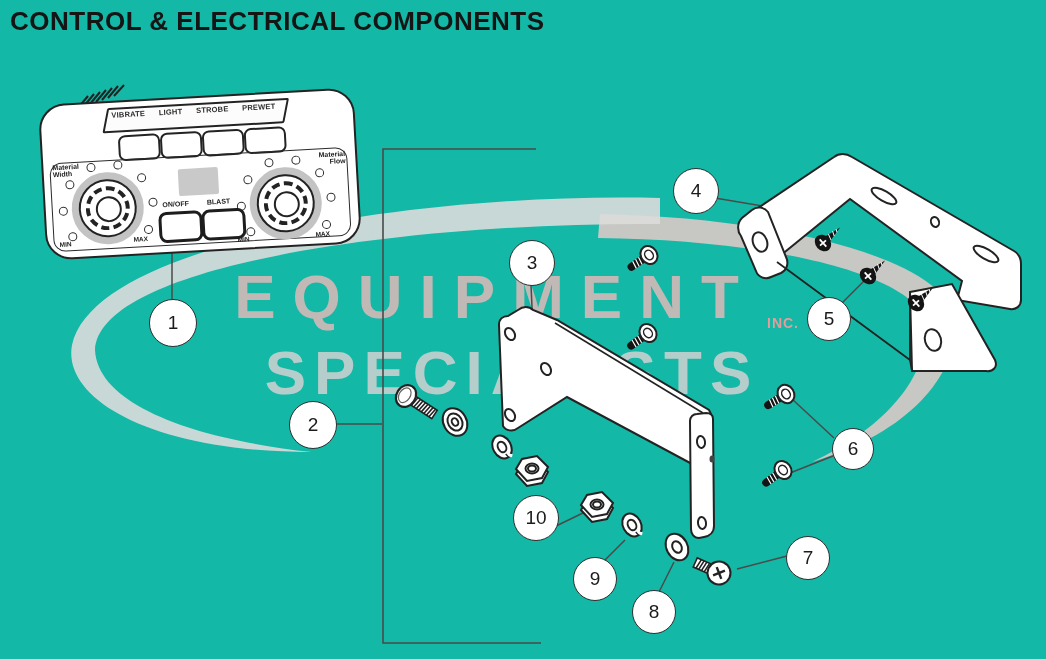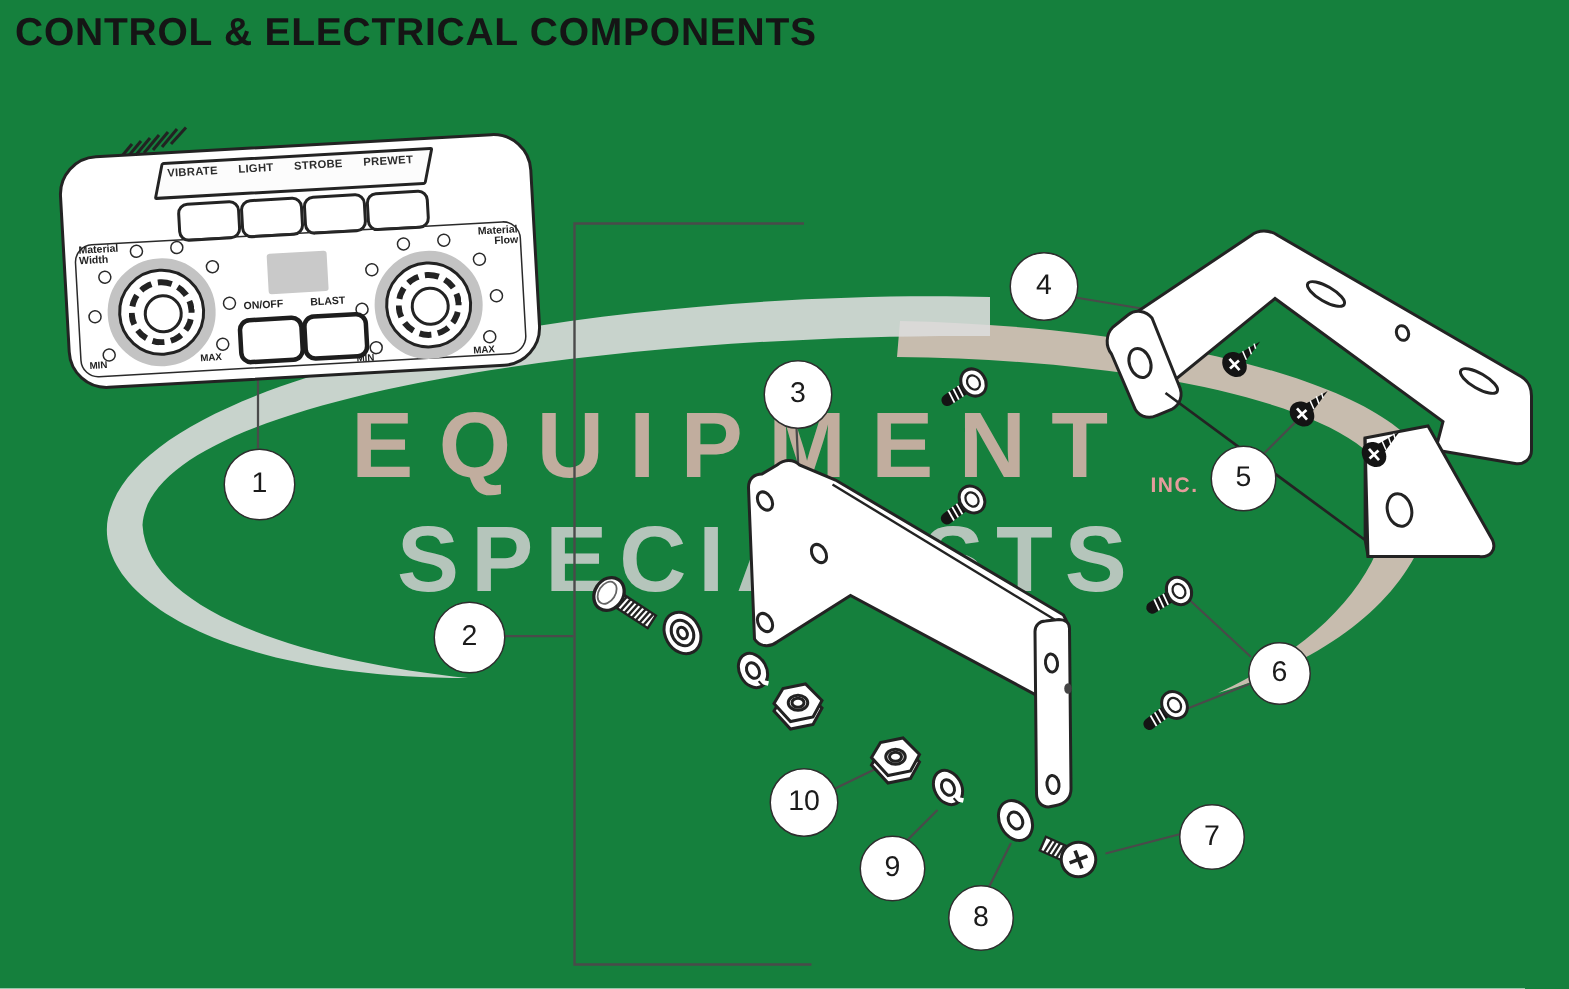--- a/index.html
+++ b/index.html
@@ -1,16 +1,16 @@
 <!DOCTYPE html>
 <html><head>
 <meta charset="utf-8">
 <style>
   html,body{margin:0;padding:0;background:#fff;}
-  #stage{position:relative;width:1046px;height:659px;background:#15803d;overflow:hidden;
+  #stage{position:relative;width:1046px;height:659px;background:#14b8a6;overflow:hidden;
          font-family:"Liberation Sans",sans-serif;}
   #page-title{position:absolute;left:10px;top:6px;margin:0;font-size:26px;font-weight:bold;
               letter-spacing:.5px;color:#151515;font-family:"Liberation Sans",sans-serif;}
   #art{position:absolute;left:0;top:0;}
   
   #panel{position:absolute;left:42px;top:96px;width:312px;height:152px;background:#fff;
          border:2.4px solid #232323;border-radius:26px;transform:rotate(-3.2deg);z-index:3;}
   #panel .abs{position:absolute;}
   .top-strip{left:64px;top:5px;width:178px;height:21px;border:2px solid #232323;background:#fcfcfc;
              transform:skewX(-14deg);border-radius:2px;}
@@ -335,17 +335,17 @@
     </div>
   <div class="callout" style="left:786px;top:536px;width:42px;height:42px">
       <span>7</span>
     </div>
   <div class="callout" style="left:632px;top:590px;width:42px;height:42px">
       <span>8</span>
     </div>
   <div class="callout" style="left:573px;top:557px;width:42px;height:42px">
       <span>9</span>
     </div>
-  <div class="callout" style="left:513px;top:512px;width:44px;height:44px">
+  <div class="callout" style="left:513px;top:495px;width:44px;height:44px">
       <span>10</span>
     </div>
 
 </div>
 
 </body></html>

